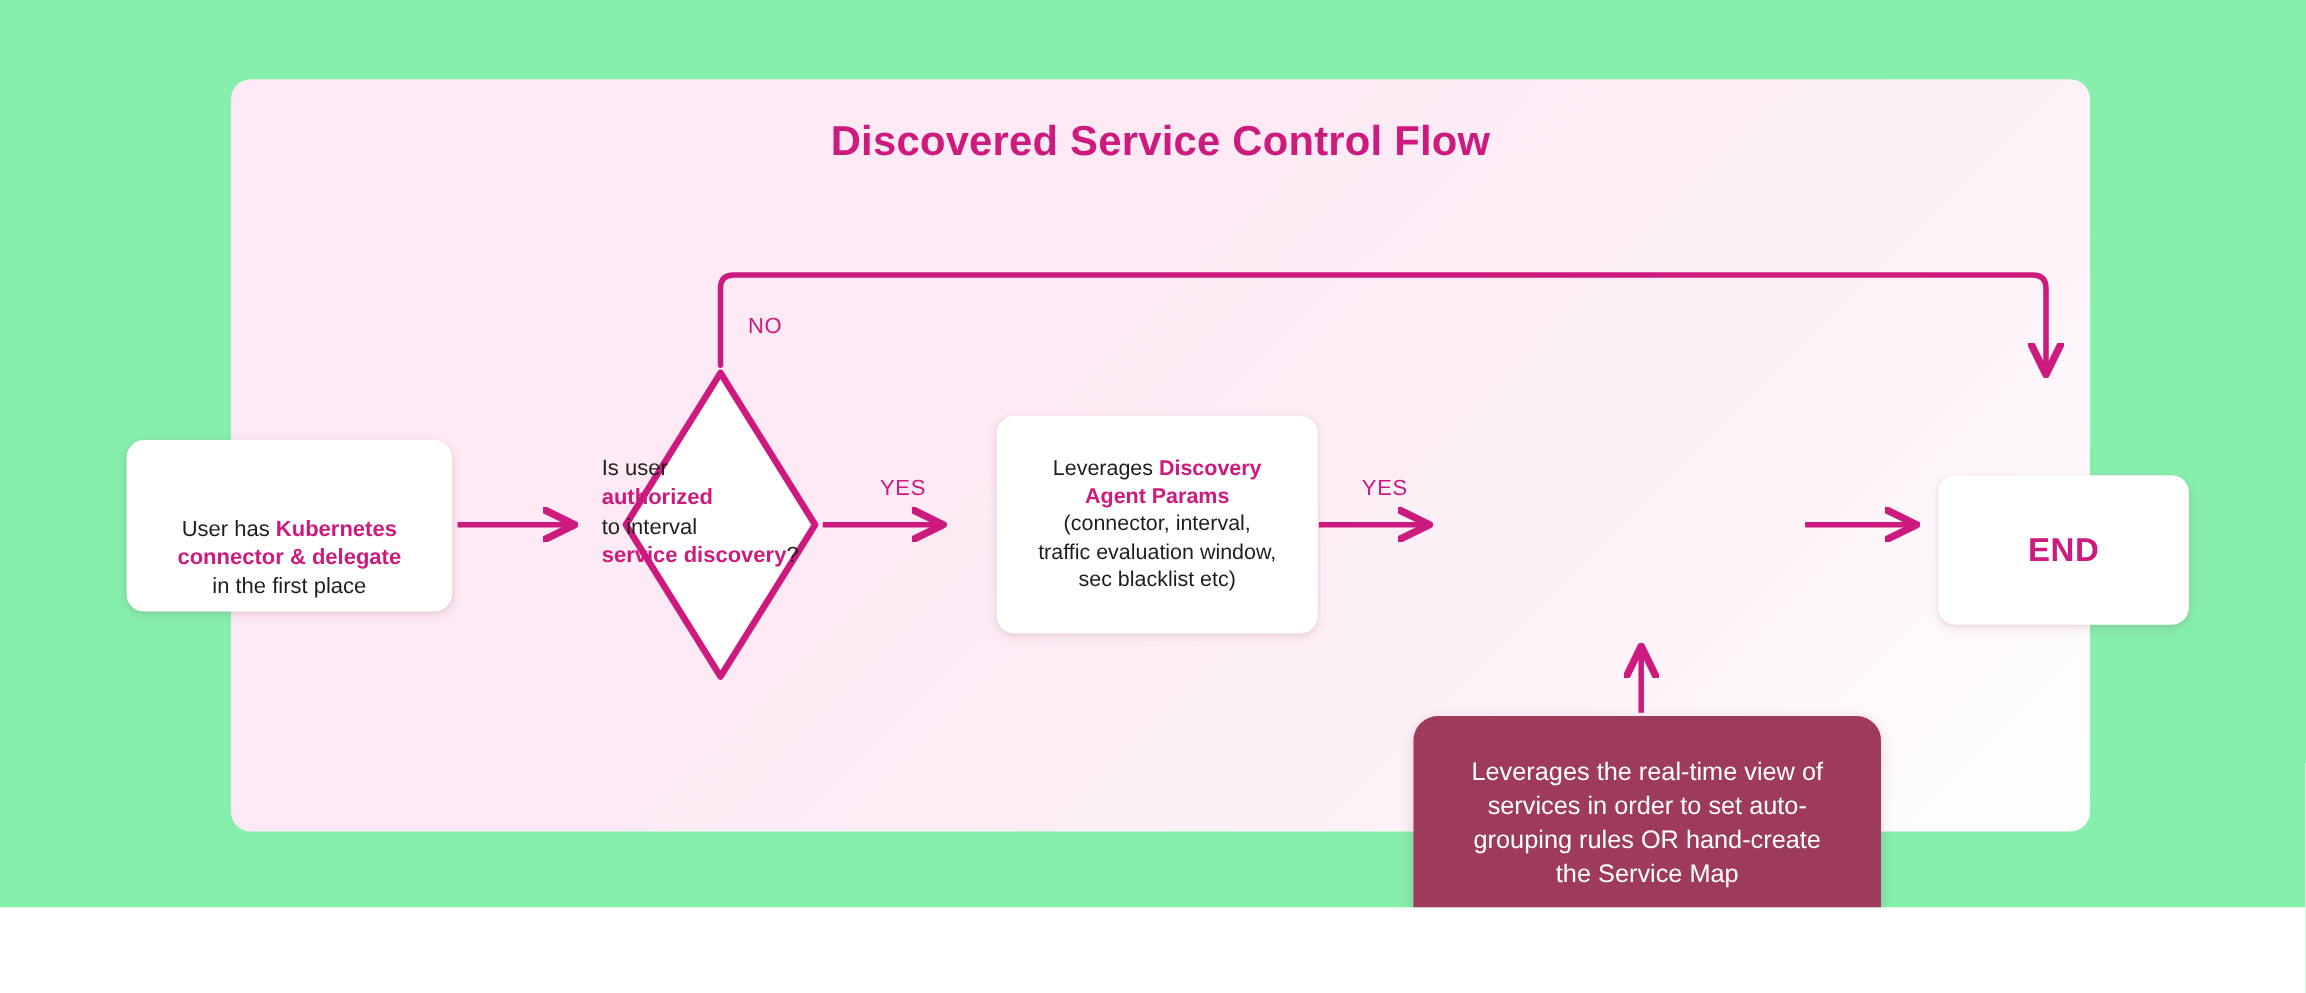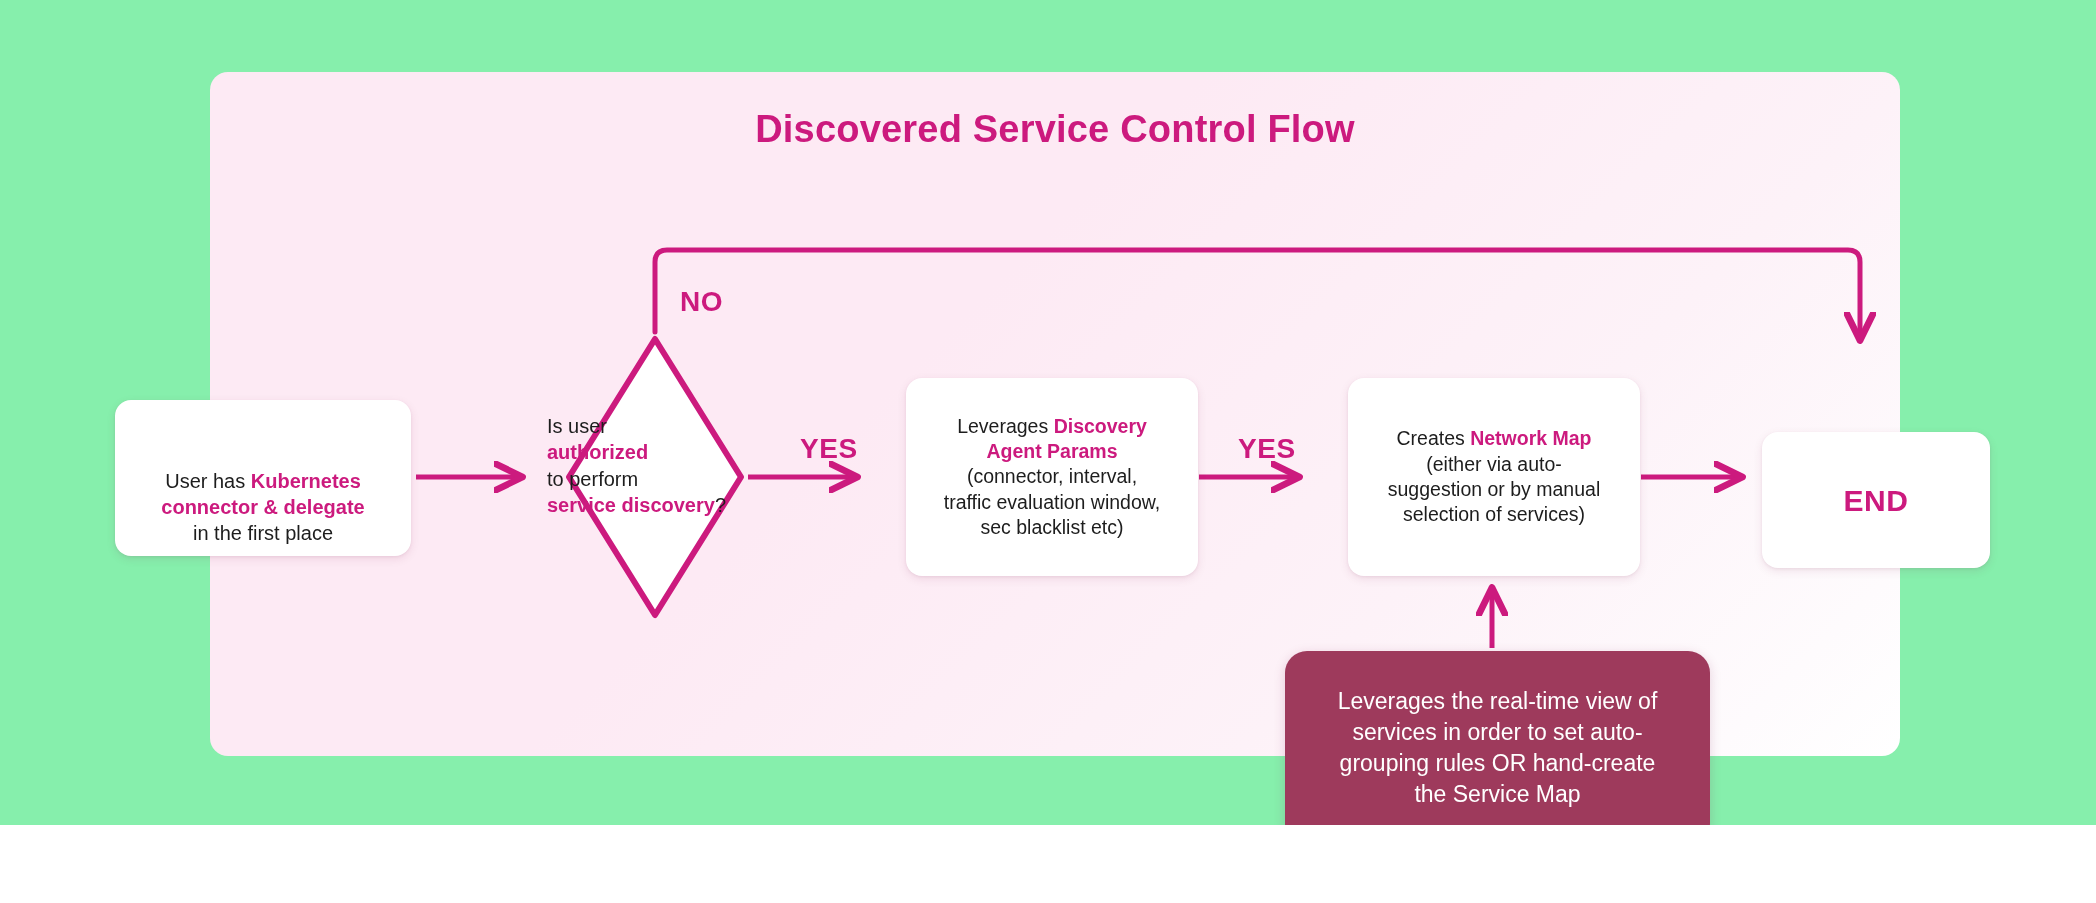--- a/index.html
+++ b/index.html
@@ -144,22 +144,22 @@
     text-align: center;
     color: #cc1a7e;
     font-size: 38px;
     font-weight: bold;
     letter-spacing: 0.2px;
   }
   
   .edge-label {
     position: absolute;
     color: #cc1a7e;
-    font-size: 28px;
-    font-weight: bold;
+    font-size: 20px;
+    font-weight: normal;
     letter-spacing: 0.6px;
   }
   #label-no   { left: 680px;  top: 286px; }
   #label-yes1 { left: 800px;  top: 433px; }
   #label-yes2 { left: 1238px; top: 433px; }
 </style>
 </head>
 <body>
 
 <div id="stage">
@@ -200,43 +200,35 @@
     </div>
   </div>
 
   <div id="node-decision">
     <svg width="180" height="284" viewBox="0 0 180 284" xmlns="http://www.w3.org/2000/svg">
       <polygon points="90,4 176,142 90,280 4,142" fill="#ffffff" stroke="#cc1a7e" stroke-width="6" stroke-linejoin="round"></polygon>
     </svg>
     <div id="decision-label">
       <span>Is user</span><br>
       <span class="hl">authorized</span><br>
-      <span>to perform</span><br>
+      <span>to interval</span><br>
       <span class="hl">service discovery</span><span>?</span>
     </div>
   </div>
 
   <div class="node" id="node-config">
     <div class="txt">
       <span>Leverages </span><span class="hl">Discovery</span><br>
       <span class="hl">Agent Params</span><br>
       <span>(connector, interval,</span><br>
       <span>traffic evaluation window,</span><br>
       <span>sec blacklist etc)</span>
     </div>
   </div>
 
-  <div class="node" id="node-netmap">
-    <div class="txt">
-      <span>Creates </span><span class="hl">Network Map</span><br>
-      <span>(either via auto-</span><br>
-      <span>suggestion or by manual</span><br>
-      <span>selection of services)</span>
-    </div>
-  </div>
 
   <div class="node" id="node-end">
     <div class="txt">END</div>
   </div>
 
   <div id="node-note">
     <div class="txt">
       <span>Leverages the real-time view of</span><br>
       <span>services in order to set auto-</span><br>
       <span>grouping rules OR hand-create</span><br>

